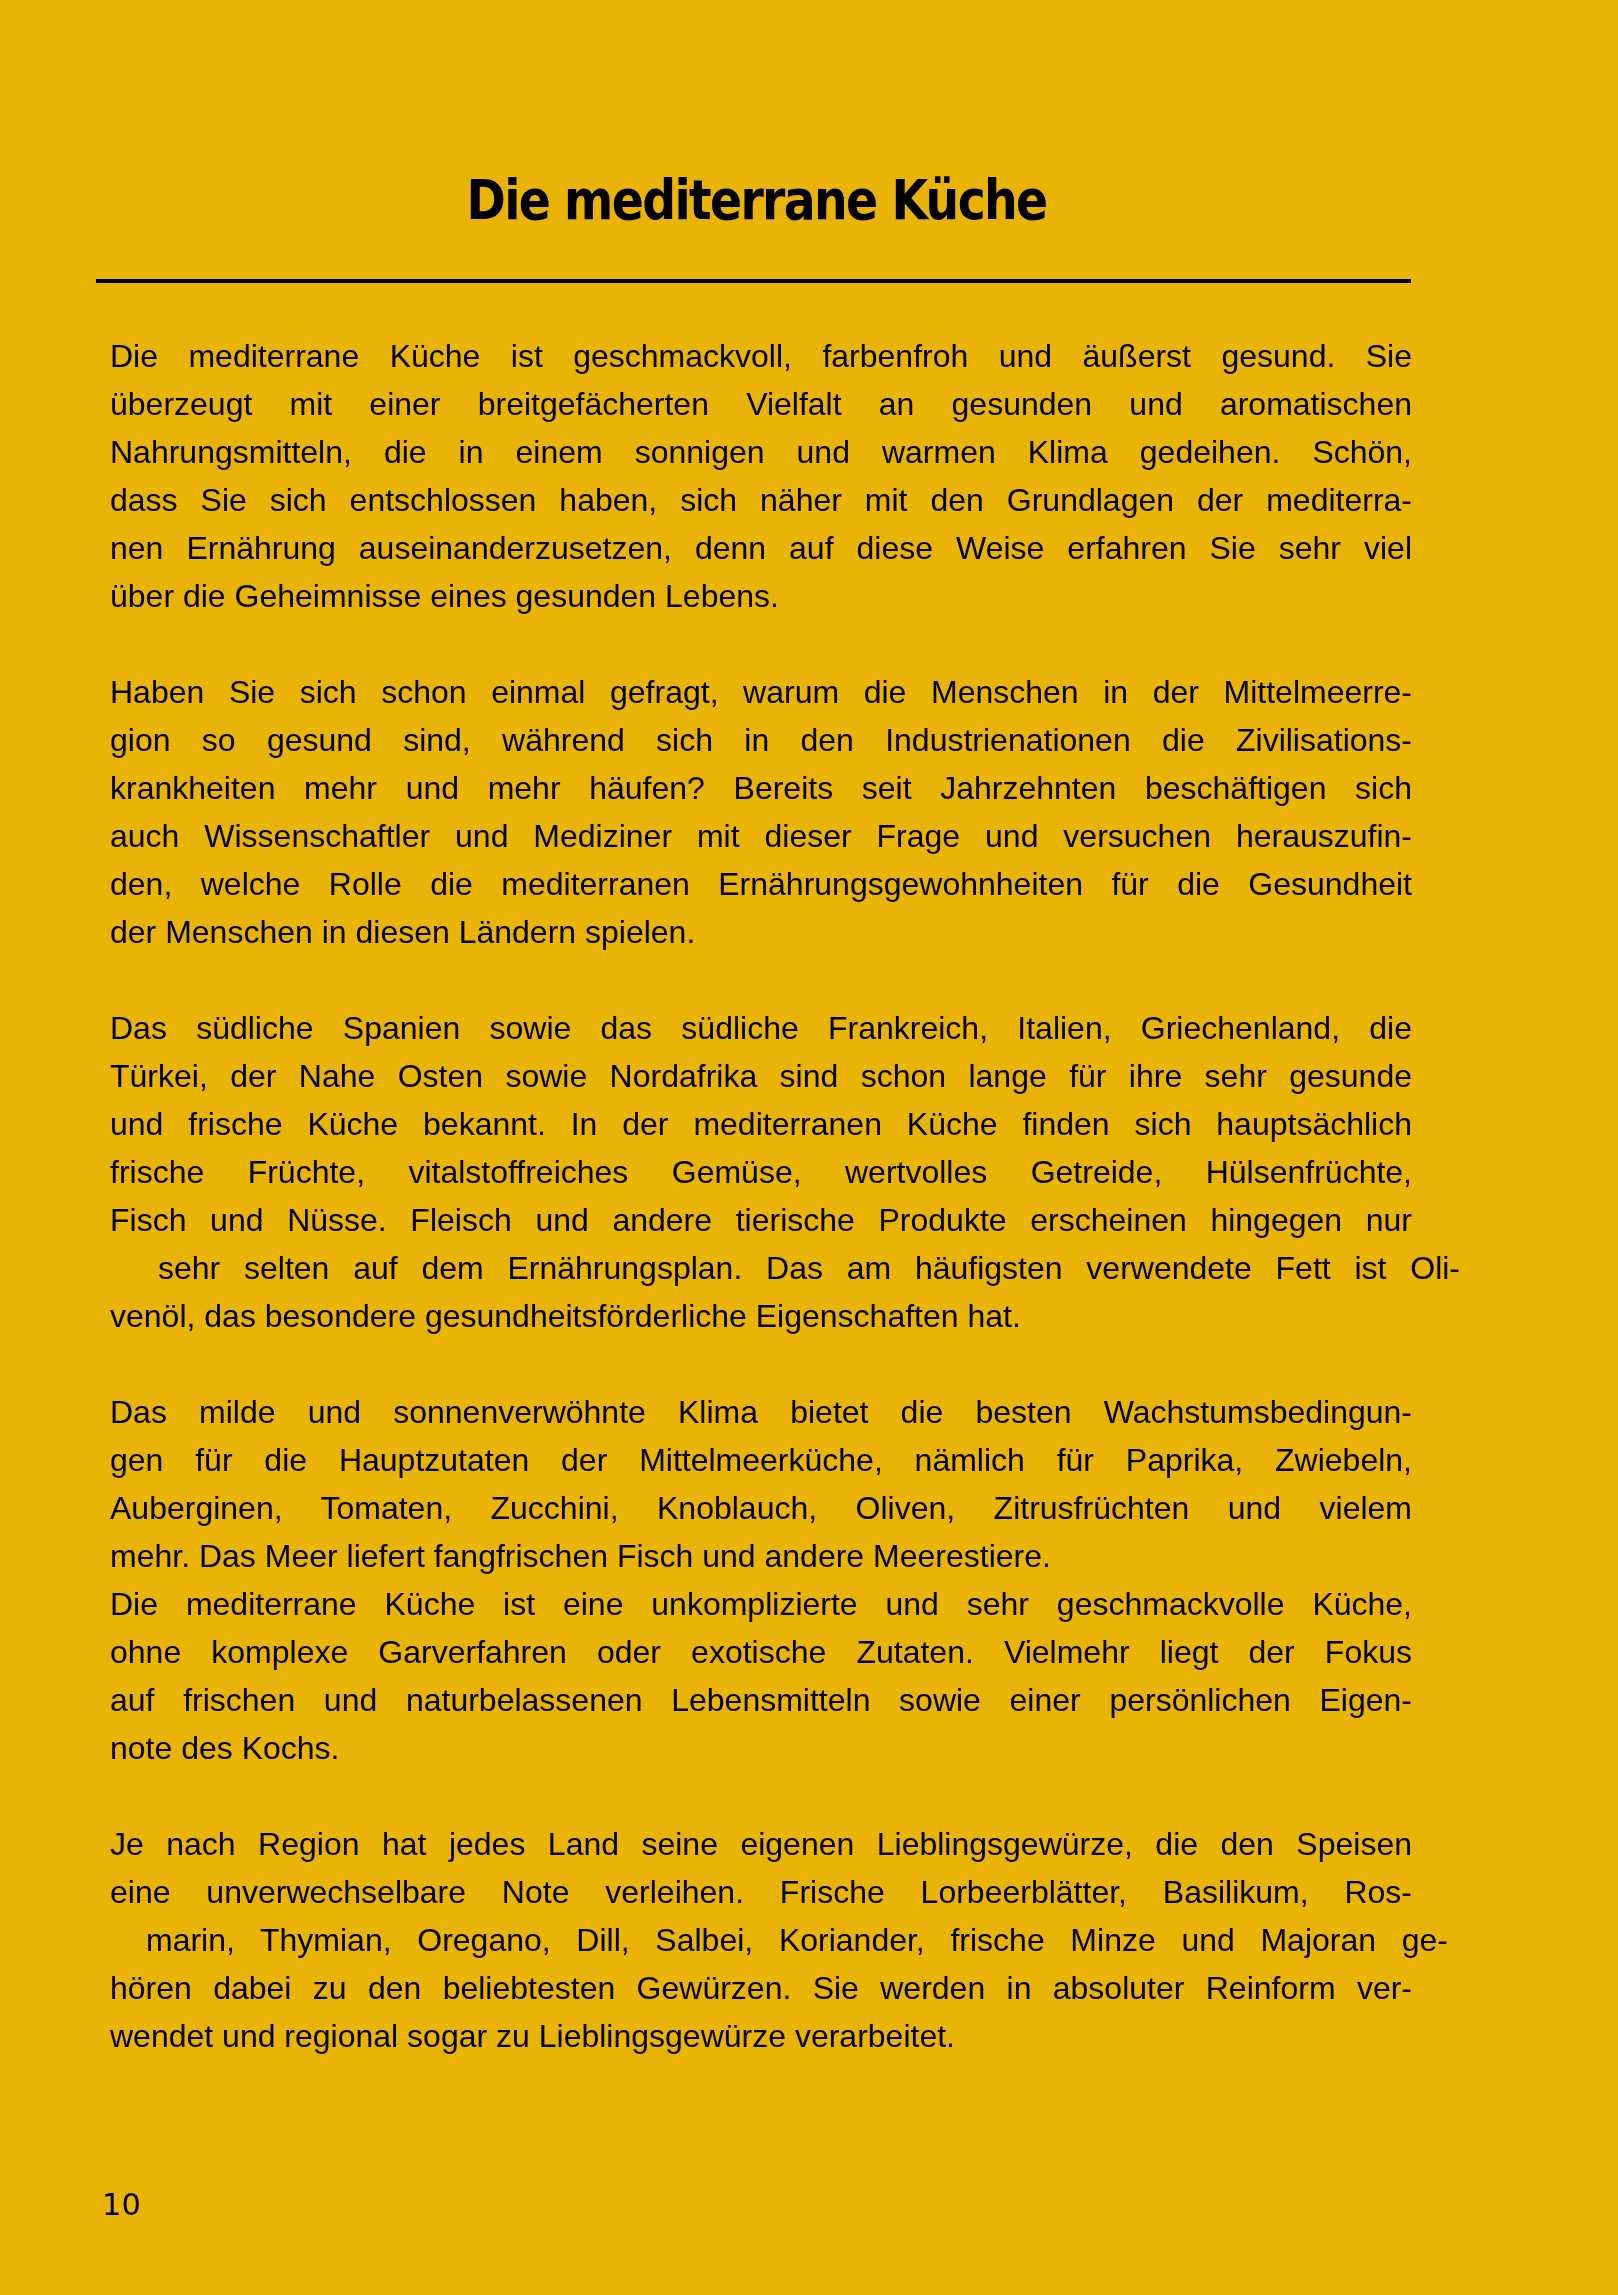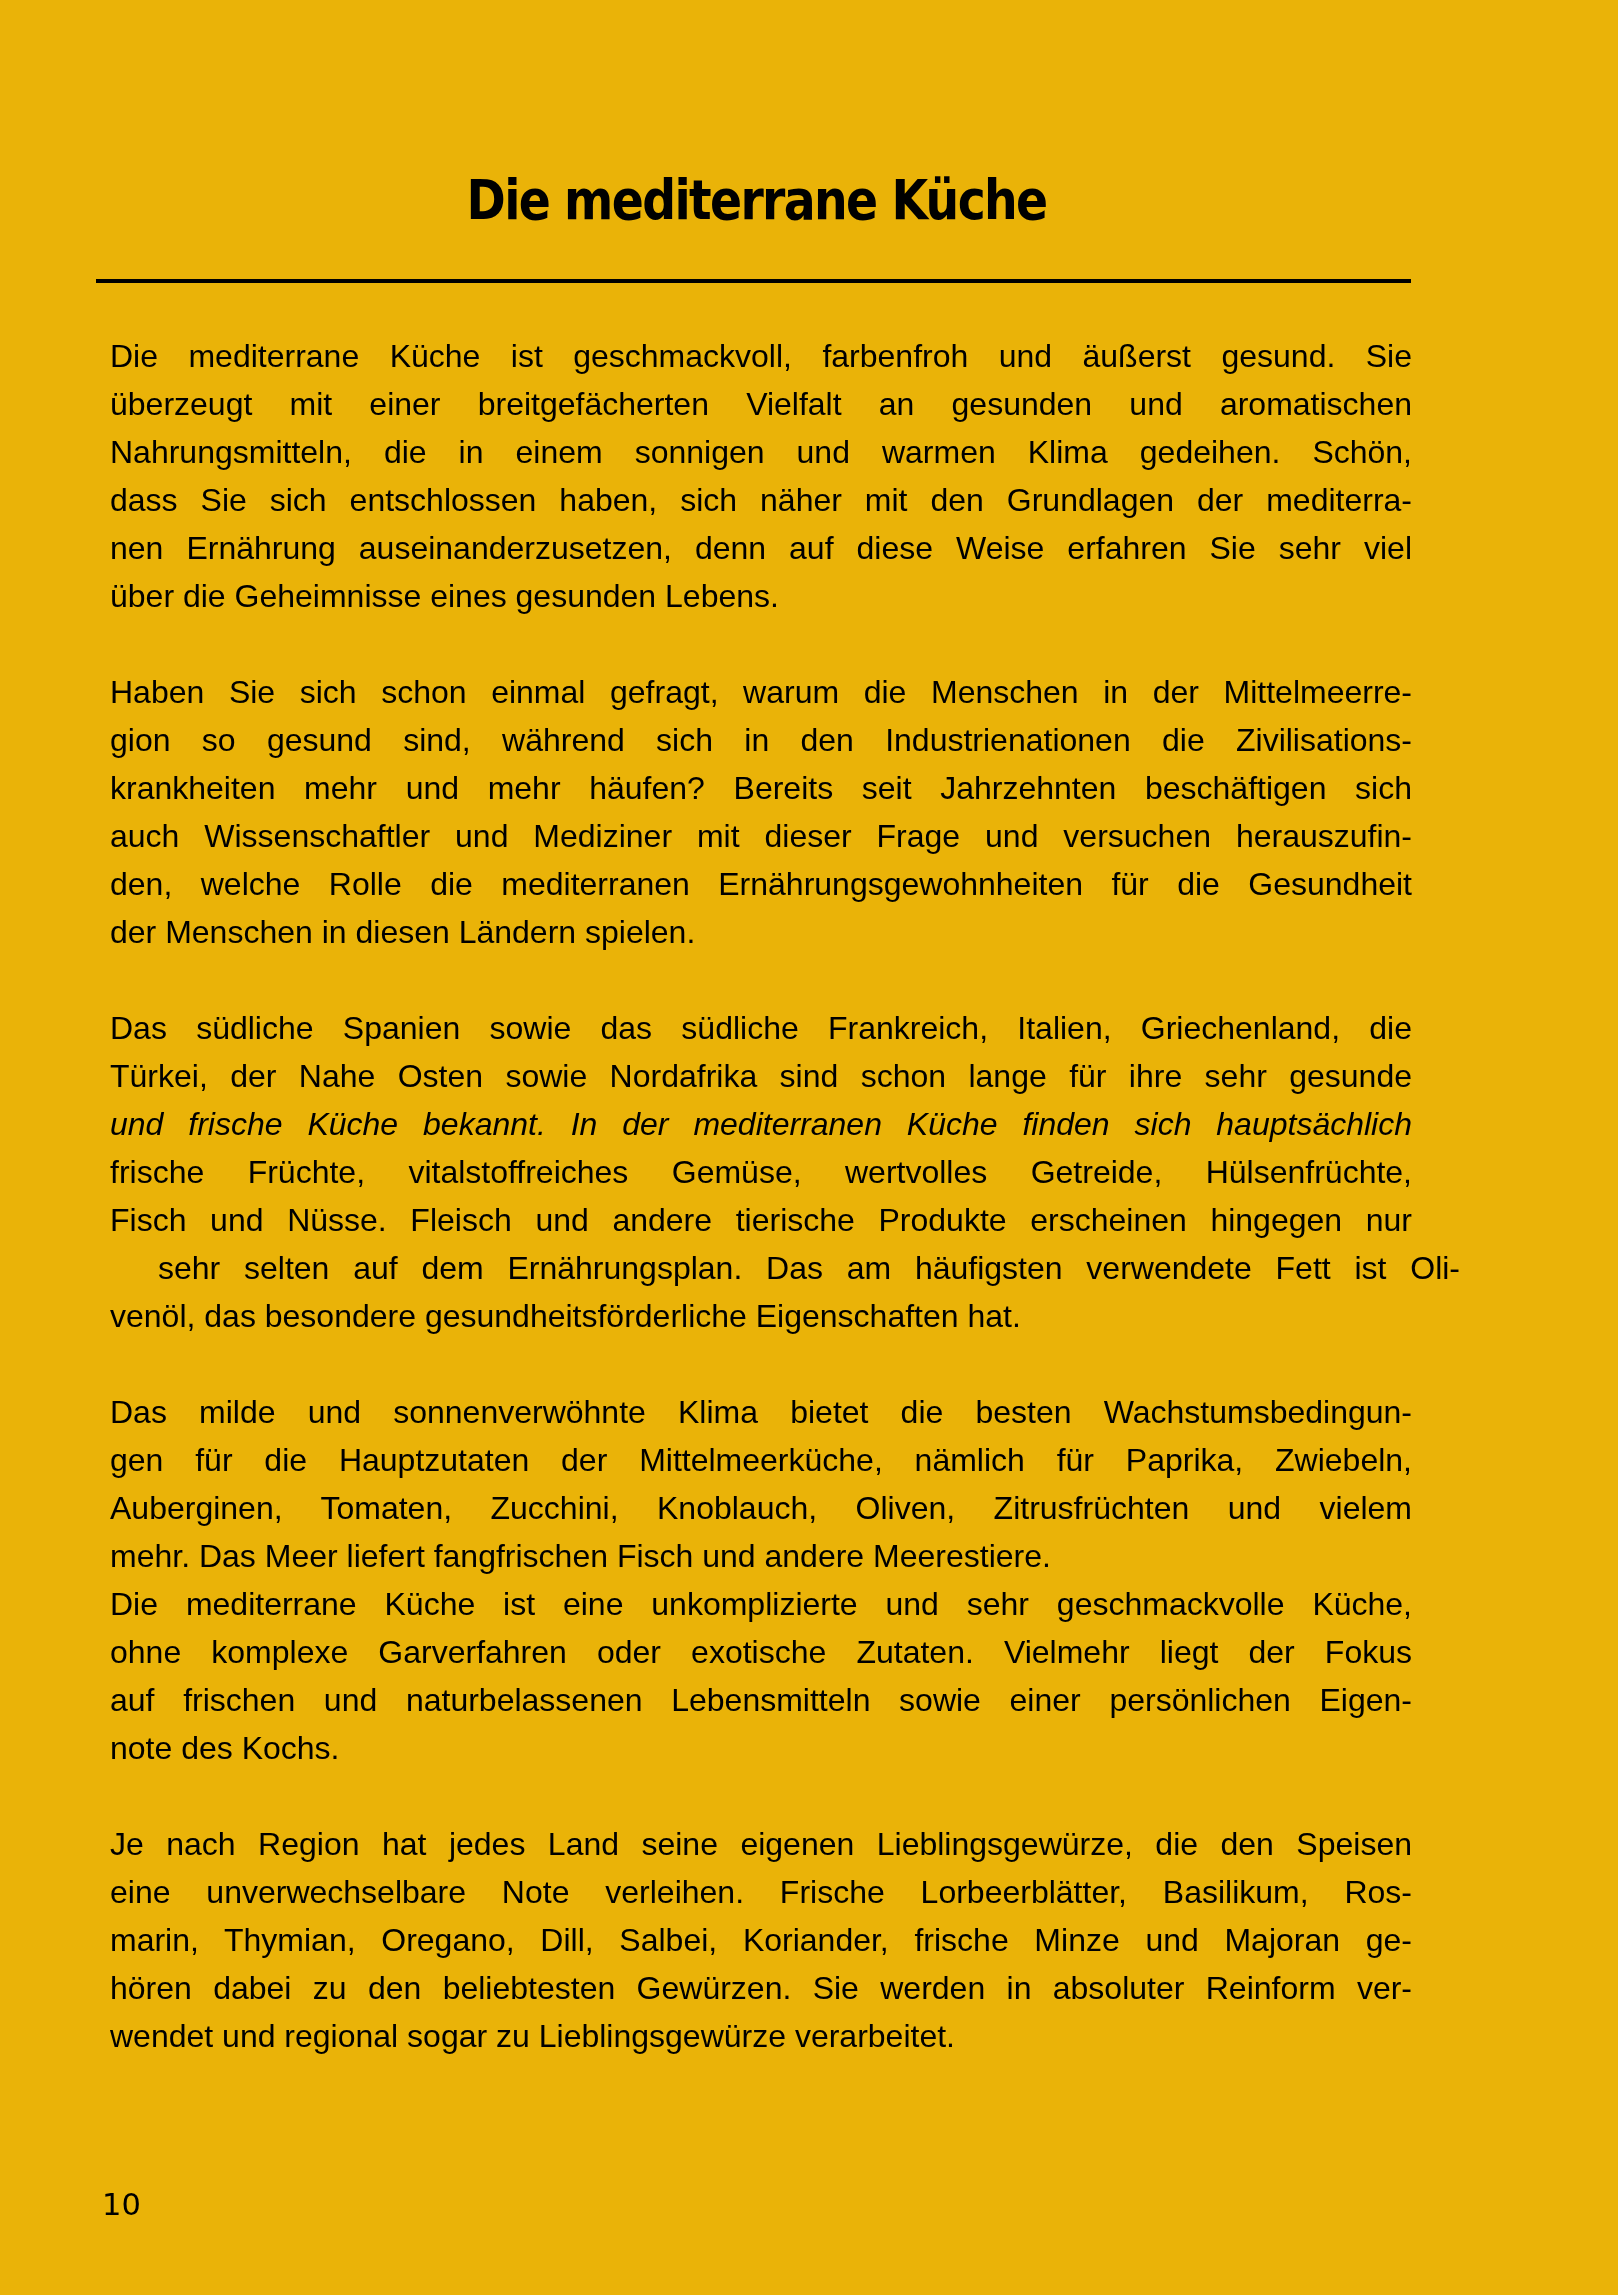--- a/index.html
+++ b/index.html
@@ -50,42 +50,42 @@
       <span class="line" style="width: 1302px;">Haben Sie sich schon einmal gefragt, warum die Menschen in der Mittelmeerre-</span>
       <span class="line" style="width: 1302px;">gion so gesund sind, während sich in den Industrienationen die Zivilisations-</span>
       <span class="line" style="width: 1302px;">krankheiten mehr und mehr häufen? Bereits seit Jahrzehnten beschäftigen sich</span>
       <span class="line" style="width: 1302px;">auch Wissenschaftler und Mediziner mit dieser Frage und versuchen herauszufin-</span>
       <span class="line" style="width: 1302px;">den, welche Rolle die mediterranen Ernährungsgewohnheiten für die Gesundheit</span>
       <span class="line last">der Menschen in diesen Ländern spielen.</span>
     </div>
     <div class="para">
       <span class="line" style="width: 1302px;">Das südliche Spanien sowie das südliche Frankreich, Italien, Griechenland, die</span>
       <span class="line" style="width: 1302px;">Türkei, der Nahe Osten sowie Nordafrika sind schon lange für ihre sehr gesunde</span>
-      <span class="line" style="width: 1302px; font-style: italic;">und frische Küche bekannt. In der mediterranen Küche finden sich hauptsächlich</span>
+      <span class="line" style="width: 1302px;">und frische Küche bekannt. In der mediterranen Küche finden sich hauptsächlich</span>
       <span class="line" style="width: 1302px;">frische Früchte, vitalstoffreiches Gemüse, wertvolles Getreide, Hülsenfrüchte,</span>
       <span class="line" style="width: 1302px;">Fisch und Nüsse. Fleisch und andere tierische Produkte erscheinen hingegen nur</span>
       <span class="line" style="width: 1302px; margin-left: 48px;">sehr selten auf dem Ernährungsplan. Das am häufigsten verwendete Fett ist Oli-</span>
       <span class="line last">venöl, das besondere gesundheitsförderliche Eigenschaften hat.</span>
     </div>
     <div class="para tight">
       <span class="line" style="width: 1302px;">Das milde und sonnenverwöhnte Klima bietet die besten Wachstumsbedingun-</span>
       <span class="line" style="width: 1302px;">gen für die Hauptzutaten der Mittelmeerküche, nämlich für Paprika, Zwiebeln,</span>
       <span class="line" style="width: 1302px;">Auberginen, Tomaten, Zucchini, Knoblauch, Oliven, Zitrusfrüchten und vielem</span>
       <span class="line last">mehr. Das Meer liefert fangfrischen Fisch und andere Meerestiere.</span>
     </div>
     <div class="para">
       <span class="line" style="width: 1302px;">Die mediterrane Küche ist eine unkomplizierte und sehr geschmackvolle Küche,</span>
       <span class="line" style="width: 1302px;">ohne komplexe Garverfahren oder exotische Zutaten. Vielmehr liegt der Fokus</span>
       <span class="line" style="width: 1302px;">auf frischen und naturbelassenen Lebensmitteln sowie einer persönlichen Eigen-</span>
       <span class="line last">note des Kochs.</span>
     </div>
     <div class="para">
       <span class="line" style="width: 1302px;">Je nach Region hat jedes Land seine eigenen Lieblingsgewürze, die den Speisen</span>
       <span class="line" style="width: 1302px;">eine unverwechselbare Note verleihen. Frische Lorbeerblätter, Basilikum, Ros-</span>
-      <span class="line" style="width: 1302px;">marin, Thymian, Oregano, Dill, Salbei, Koriander, frische Minze und Majoran ge-</span>
+      <span class="line" style="width: 1302px; margin-left: 36px;">marin, Thymian, Oregano, Dill, Salbei, Koriander, frische Minze und Majoran ge-</span>
       <span class="line" style="width: 1302px;">hören dabei zu den beliebtesten Gewürzen. Sie werden in absoluter Reinform ver-</span>
       <span class="line last">wendet und regional sogar zu Lieblingsgewürze verarbeitet.</span>
     </div>
   </div>
 
   <div class="pagenum">10</div>
 </div>
 
 
 </body></html>

